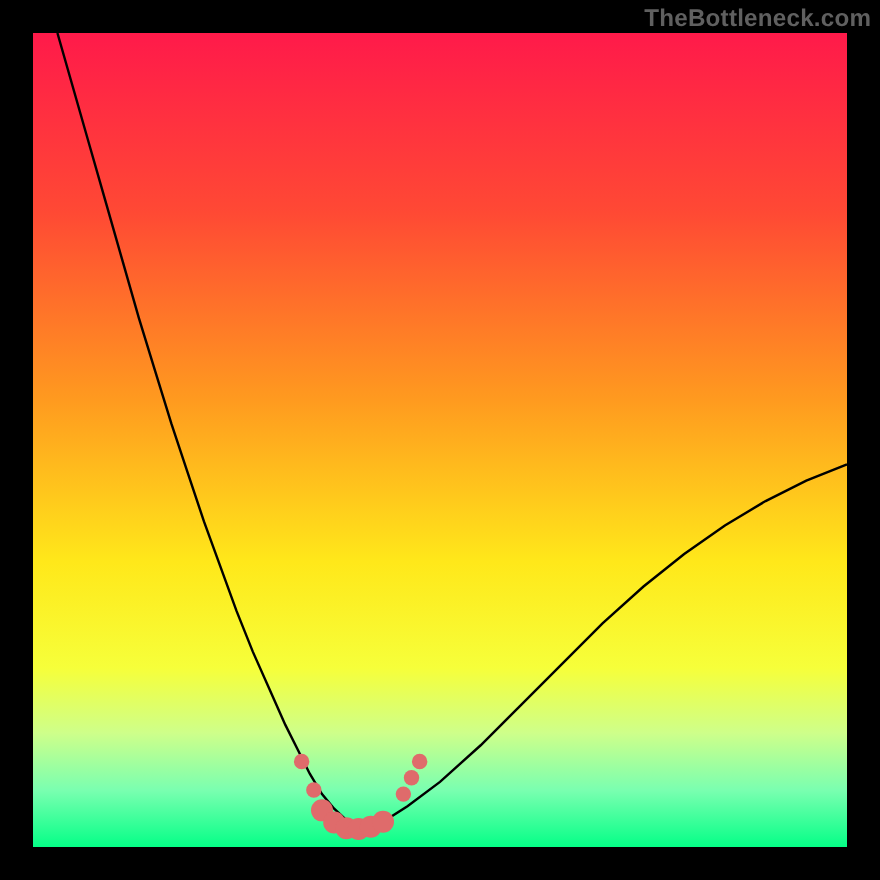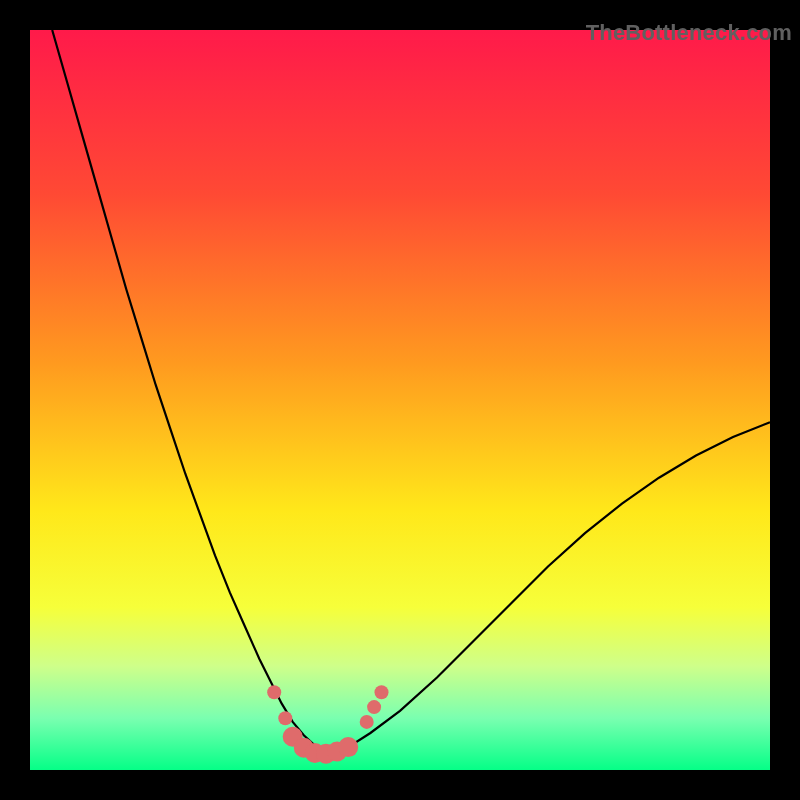--- a/index.html
+++ b/index.html
@@ -19,21 +19,20 @@
     background: #000;
   }
   .watermark {
     position: absolute;
     top: 4px;
     right: 8px;
     color: #606060;
     font-size: 22px;
     font-weight: 600;
     letter-spacing: 0.2px;
-    margin-top: 16px;
   }
   svg {
     display: block;
   }
 </style>
 </head>
 <body>
 
 <div class="frame">
   <div class="watermark">TheBottleneck.com</div>

